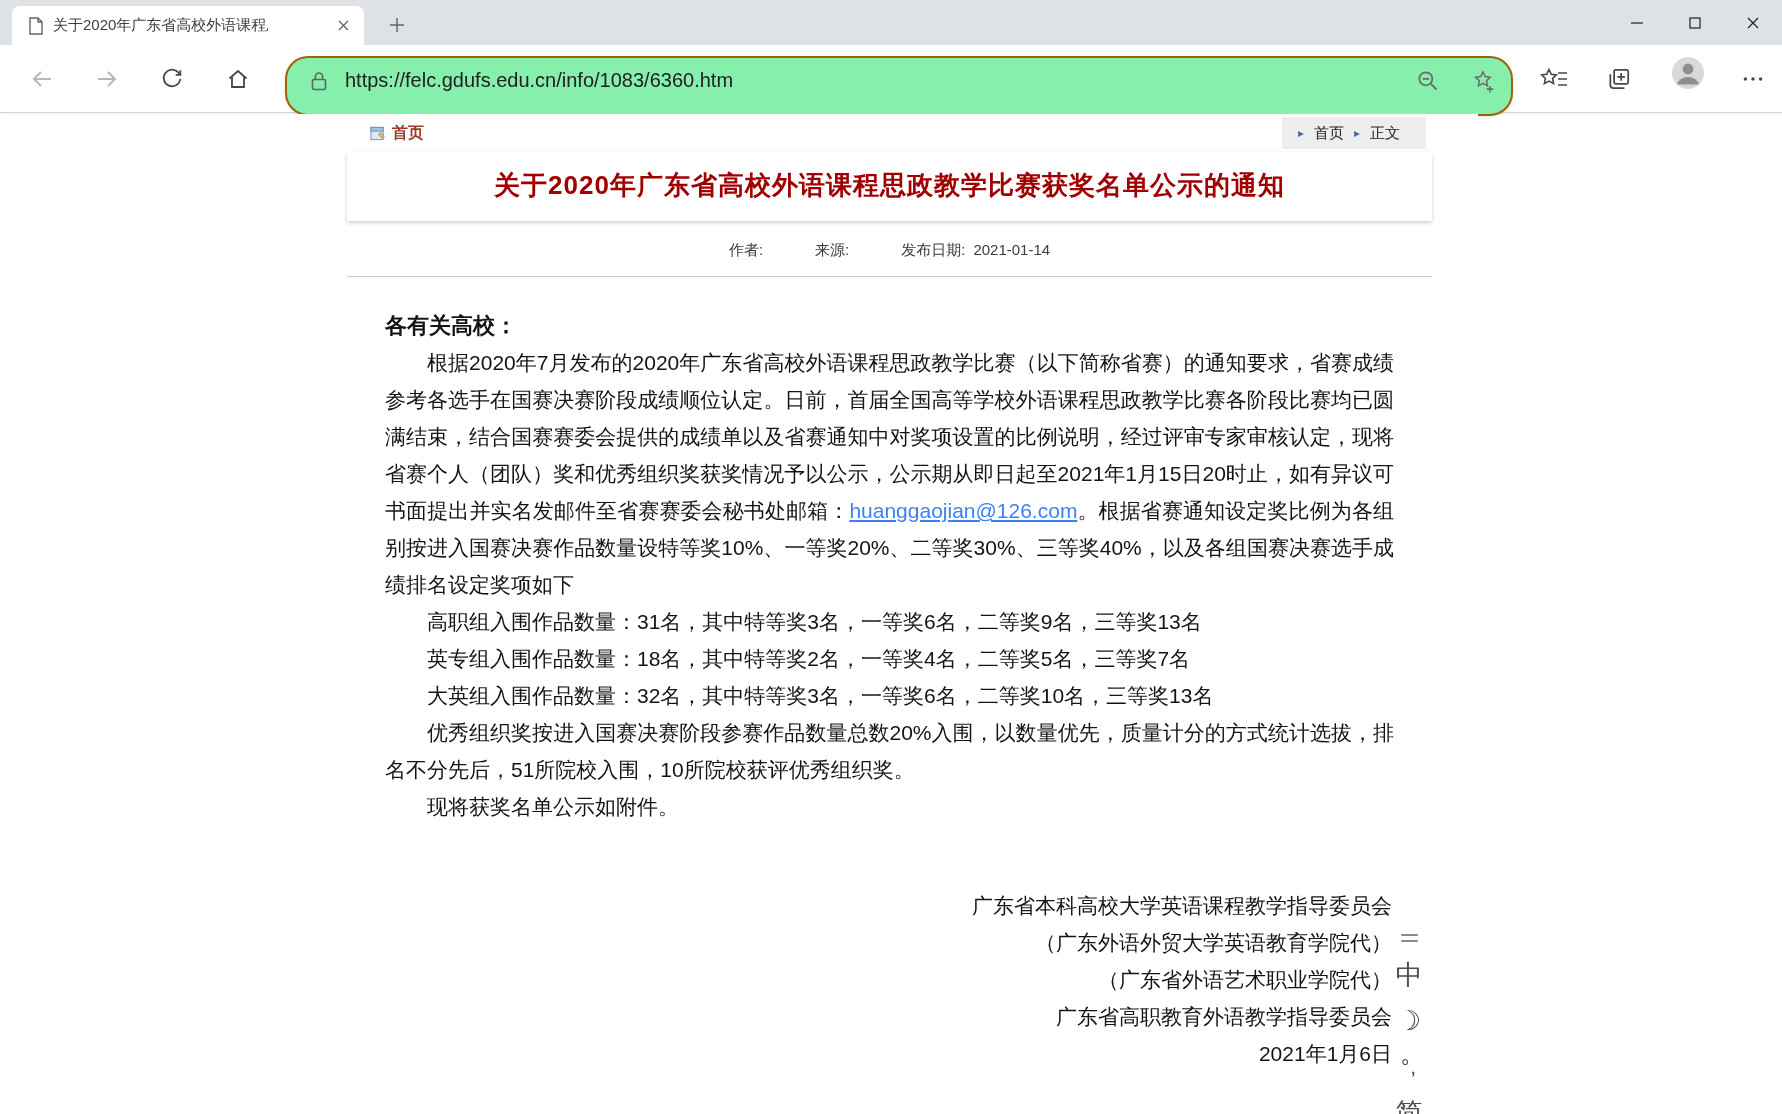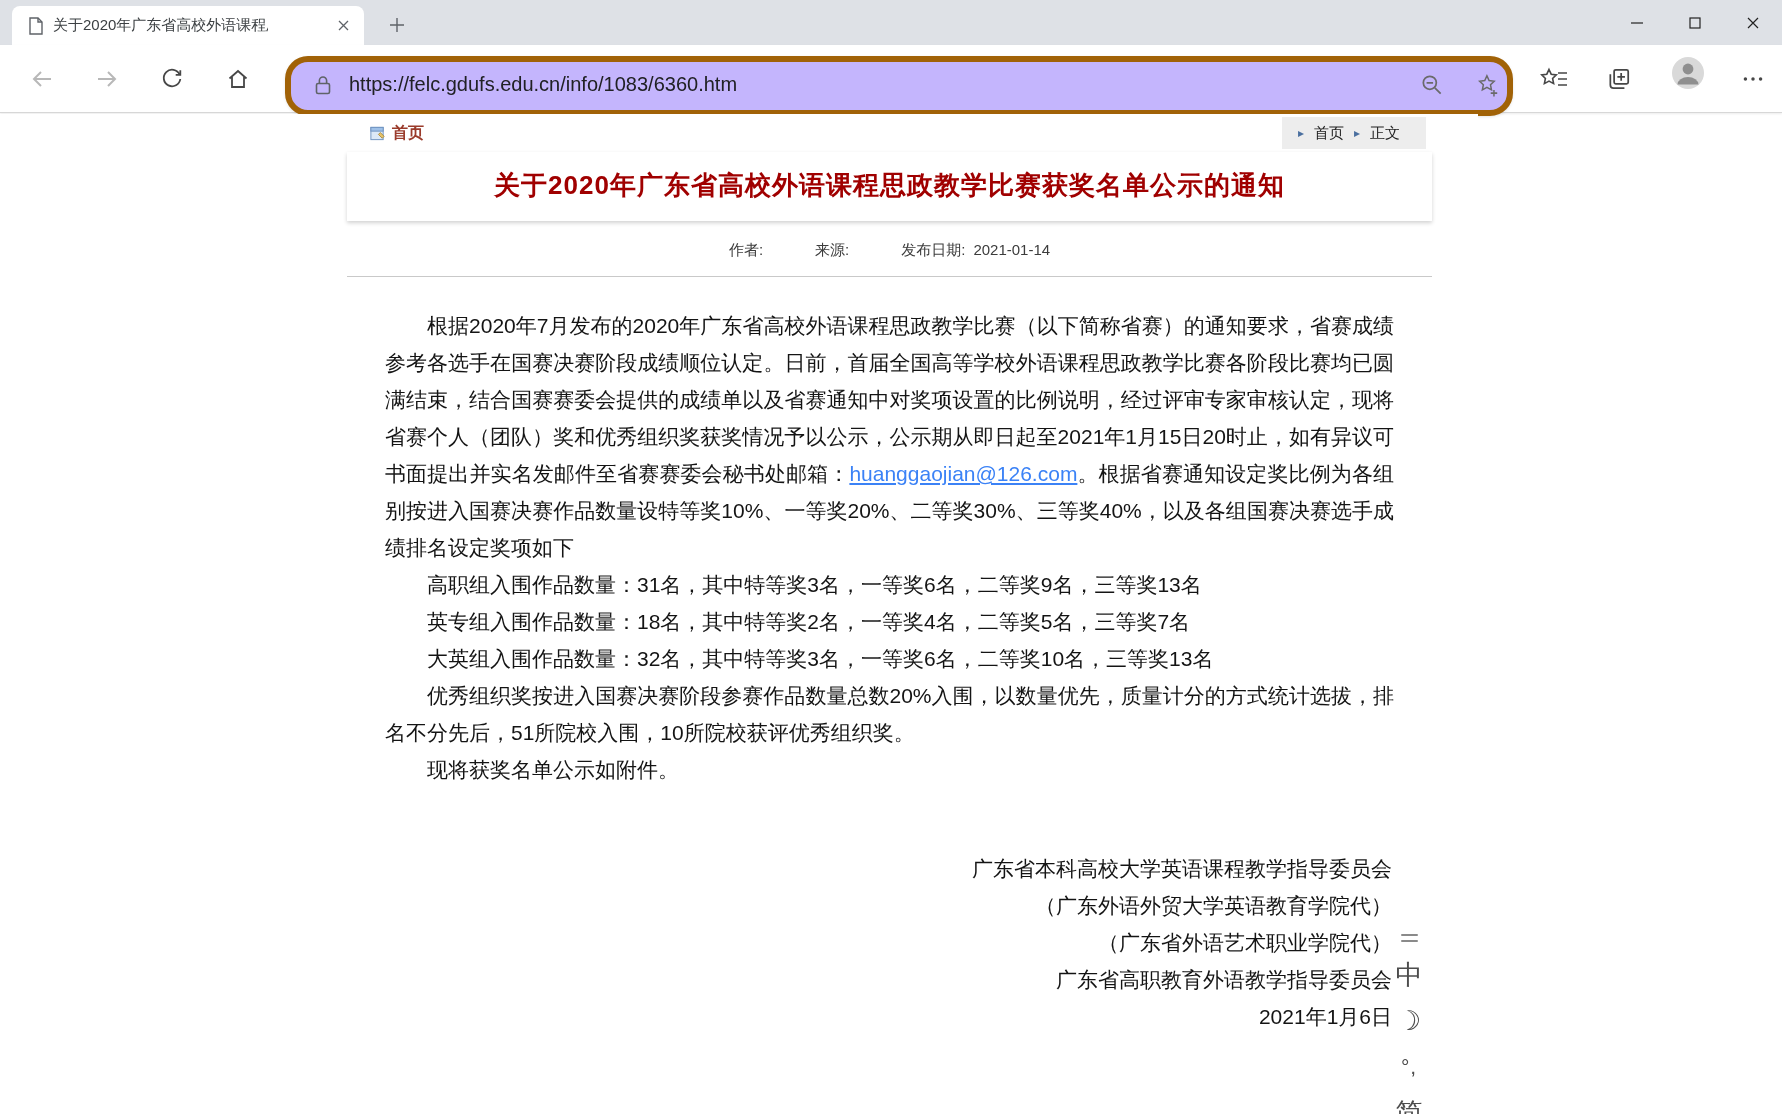--- a/index.html
+++ b/index.html
@@ -12,22 +12,22 @@
     border-radius:8px 8px 0 0; display:flex; align-items:center; padding:0 10px 0 16px; }
   .tab-title { width:215px; overflow:hidden; white-space:nowrap; font-size:15px; color:#3c4043; margin-left:9px; }
   .tab-close { margin-left:auto; width:22px; height:22px; display:flex; align-items:center; justify-content:center; border-radius:4px; }
   .newtab { position:absolute; left:382px; top:10px; width:30px; height:30px; display:flex; align-items:center; justify-content:center; border-radius:6px; }
   .wctl { position:absolute; top:0; height:45px; width:58px; display:flex; align-items:center; justify-content:center; }
   .wctl.min { right:116px; } .wctl.max { right:58px; } .wctl.close { right:0; }
 
   .toolbar { position:absolute; left:0; top:45px; width:1782px; height:68px; background:#fff;
     border-bottom:1px solid #d7d7d7; box-shadow:0 1px 2px rgba(0,0,0,.08); }
   .navbtn { position:absolute; top:14px; width:40px; height:40px; display:flex; align-items:center; justify-content:center; border-radius:50%; }
-  .addr { position:absolute; left:285px; top:11px; width:1228px; height:60px; background:#c4b5fd;
-    border:6px solid #a16207; border-radius:23px; box-shadow:0 1px 3px rgba(0,0,0,.10); }
+  .addr { position:absolute; left:285px; top:11px; width:1228px; height:60px; background:#86efac;
+    border:2px solid #a16207; border-radius:23px; box-shadow:0 1px 3px rgba(0,0,0,.10); }
   .addr .lock { position:absolute; left:22px; top:12px; }
   .addr .url { position:absolute; left:58px; top:11px; font-size:20px; color:#202124; white-space:nowrap; }
   .addr .abtn { position:absolute; top:10px; width:28px; height:28px; }
   .tbicon { position:absolute; top:21px; width:28px; height:28px; }
   .avatar { position:absolute; left:1671px; top:11px; width:34px; height:34px; }
 
   
   .page { position:absolute; left:0; top:114px; width:1478px; height:1000px; background:#fff; }
   .col { position:absolute; left:347px; top:0; width:1085px; }
   .miniheader { height:38px; display:flex; align-items:center; justify-content:space-between; padding:0 6px 0 22px; }
@@ -197,20 +197,21 @@
     <div class="metarow">
       <span>作者:</span>
       <span>来源:</span>
       <span class="pair">
         <span>发布日期:</span>
         <span>2021-01-14</span>
       </span>
     </div>
 
     <div class="article">
+      <div class="salutation">各有关高校：</div>
       <div class="indent"><span>根据2020年7月发布的2020年广东省高校外语课程思政教学比赛（以下简称省赛）的通知要求，省赛成绩参考各选手在国赛决赛阶段成绩顺位认定。日前，首届全国高等学校外语课程思政教学比赛各阶段比赛均已圆满结束，结合国赛赛委会提供的成绩单以及省赛通知中对奖项设置的比例说明，经过评审专家审核认定，现将省赛个人（团队）奖和优秀组织奖获奖情况予以公示，公示期从即日起至2021年1月15日20时止，如有异议可书面提出并实名发邮件至省赛赛委会秘书处邮箱：</span><a class="maillink" href="#">huanggaojian@126.com</a><span>。根据省赛通知设定奖比例为各组别按进入国赛决赛作品数量设特等奖10%、一等奖20%、二等奖30%、三等奖40%，以及各组国赛决赛选手成绩排名设定奖项如下</span></div>
       <div class="indent">高职组入围作品数量：31名，其中特等奖3名，一等奖6名，二等奖9名，三等奖13名</div>
       <div class="indent">英专组入围作品数量：18名，其中特等奖2名，一等奖4名，二等奖5名，三等奖7名</div>
       <div class="indent">大英组入围作品数量：32名，其中特等奖3名，一等奖6名，二等奖10名，三等奖13名</div>
       <div class="indent">优秀组织奖按进入国赛决赛阶段参赛作品数量总数20%入围，以数量优先，质量计分的方式统计选拔，排名不分先后，51所院校入围，10所院校获评优秀组织奖。</div>
       <div class="indent">现将获奖名单公示如附件。</div>
 
       <div class="sigs">
         <div>广东省本科高校大学英语课程教学指导委员会</div>
         <div>（广东外语外贸大学英语教育学院代）</div>

